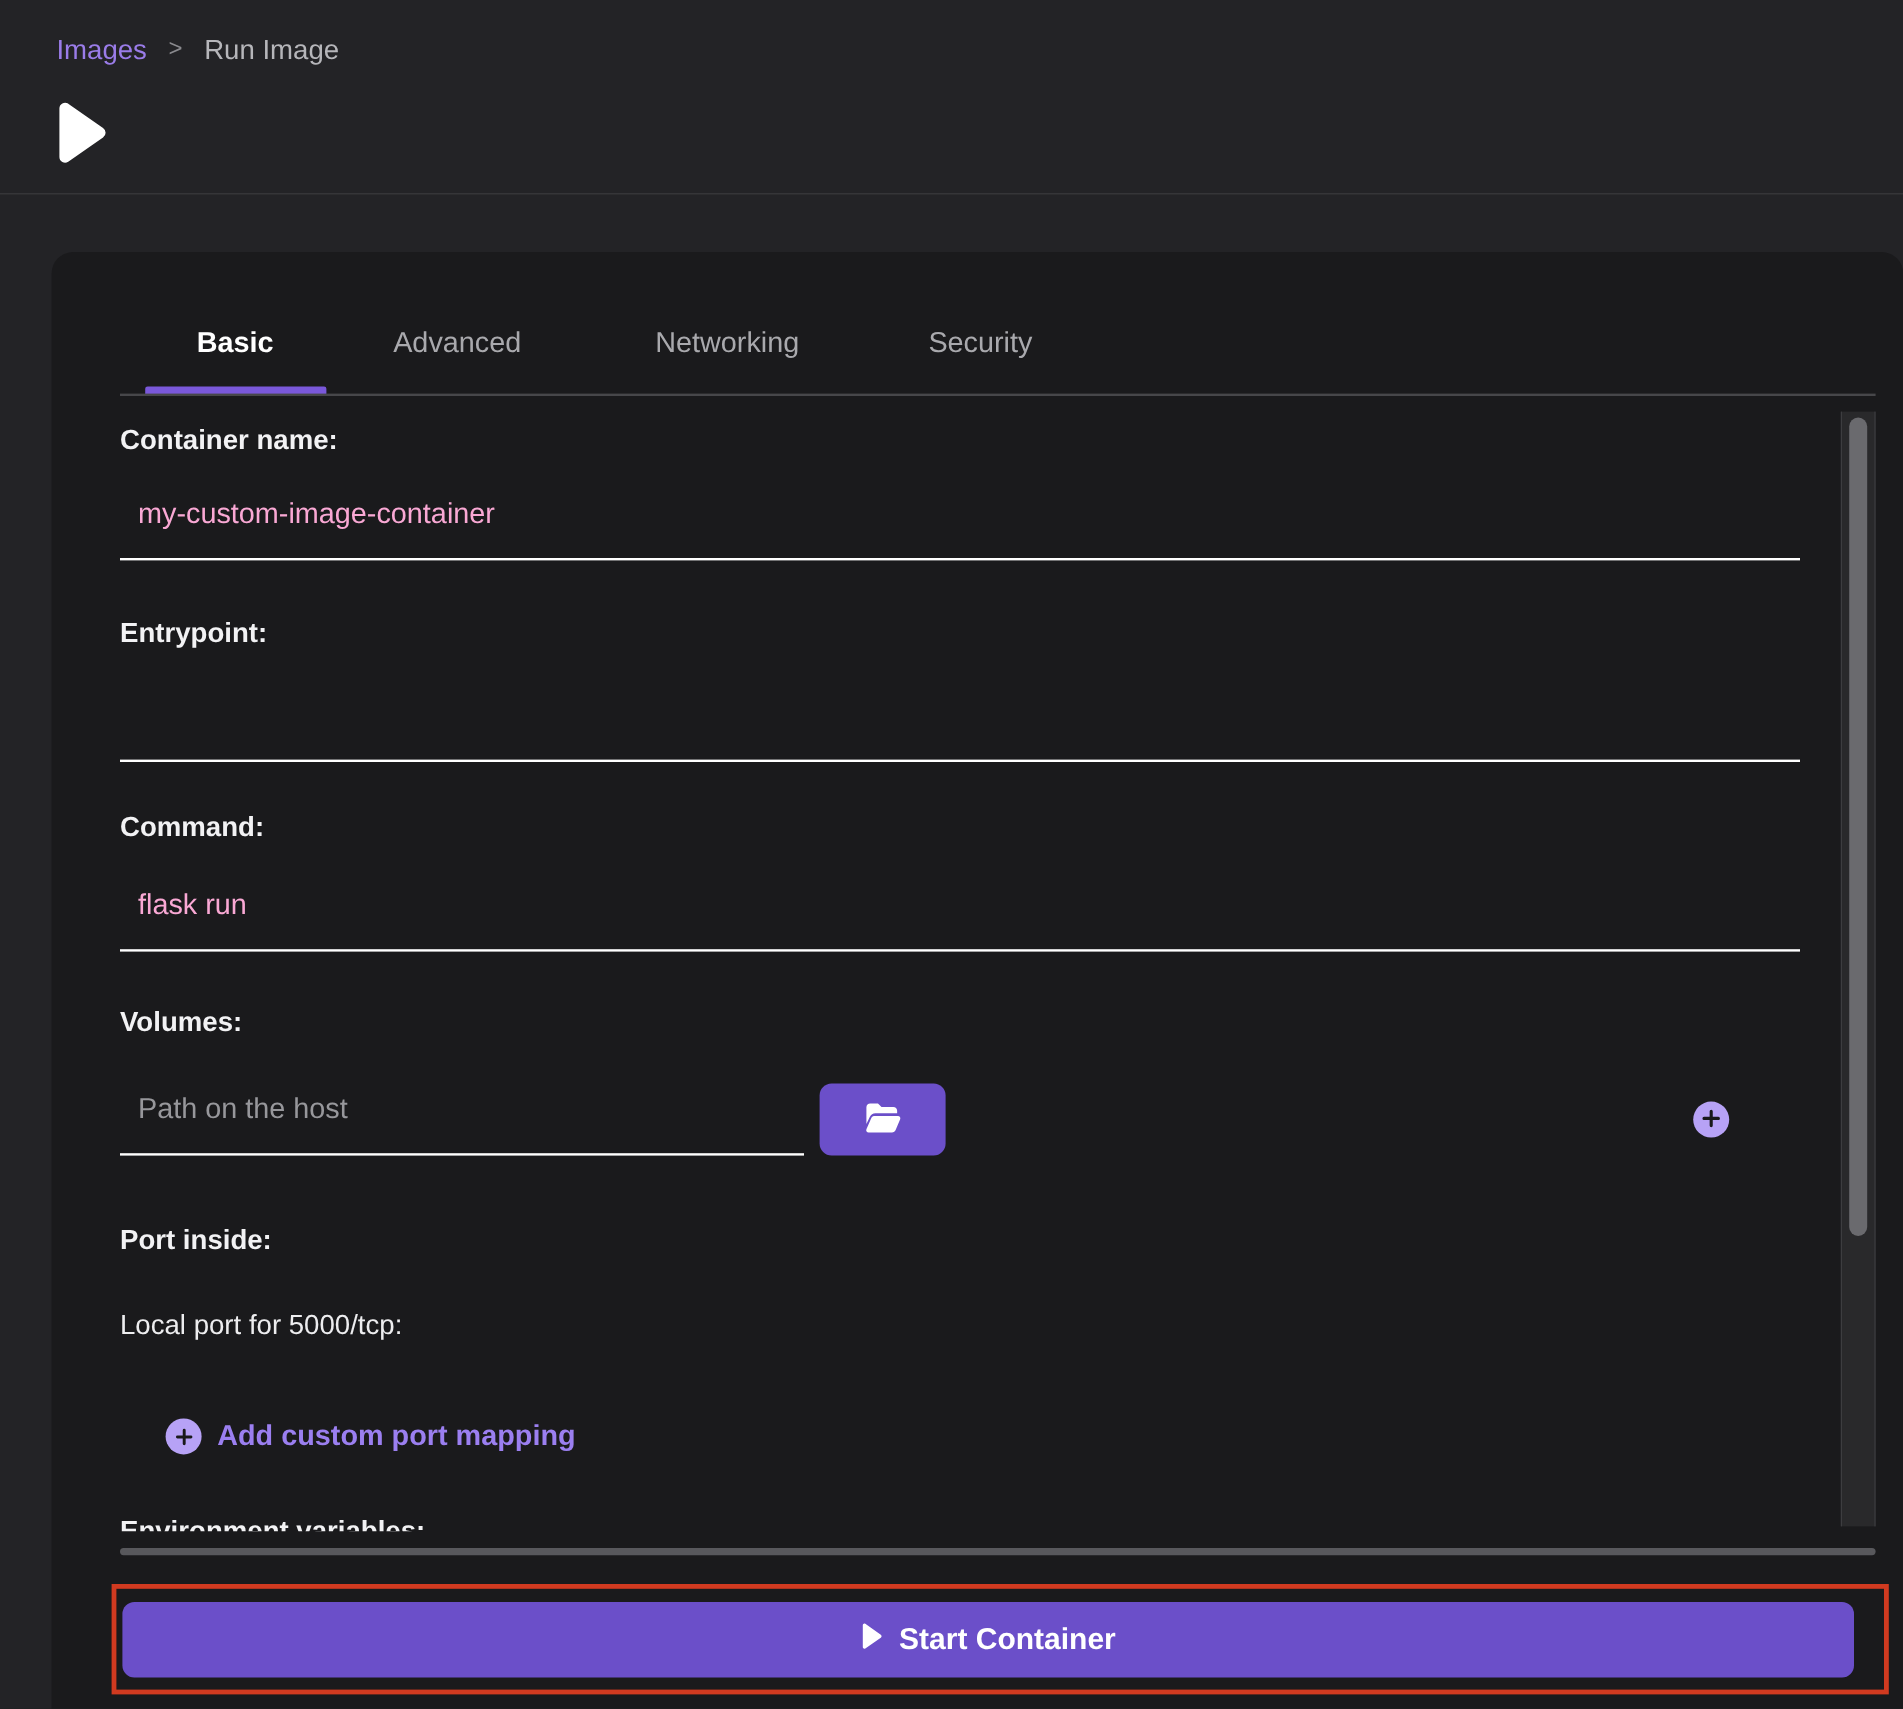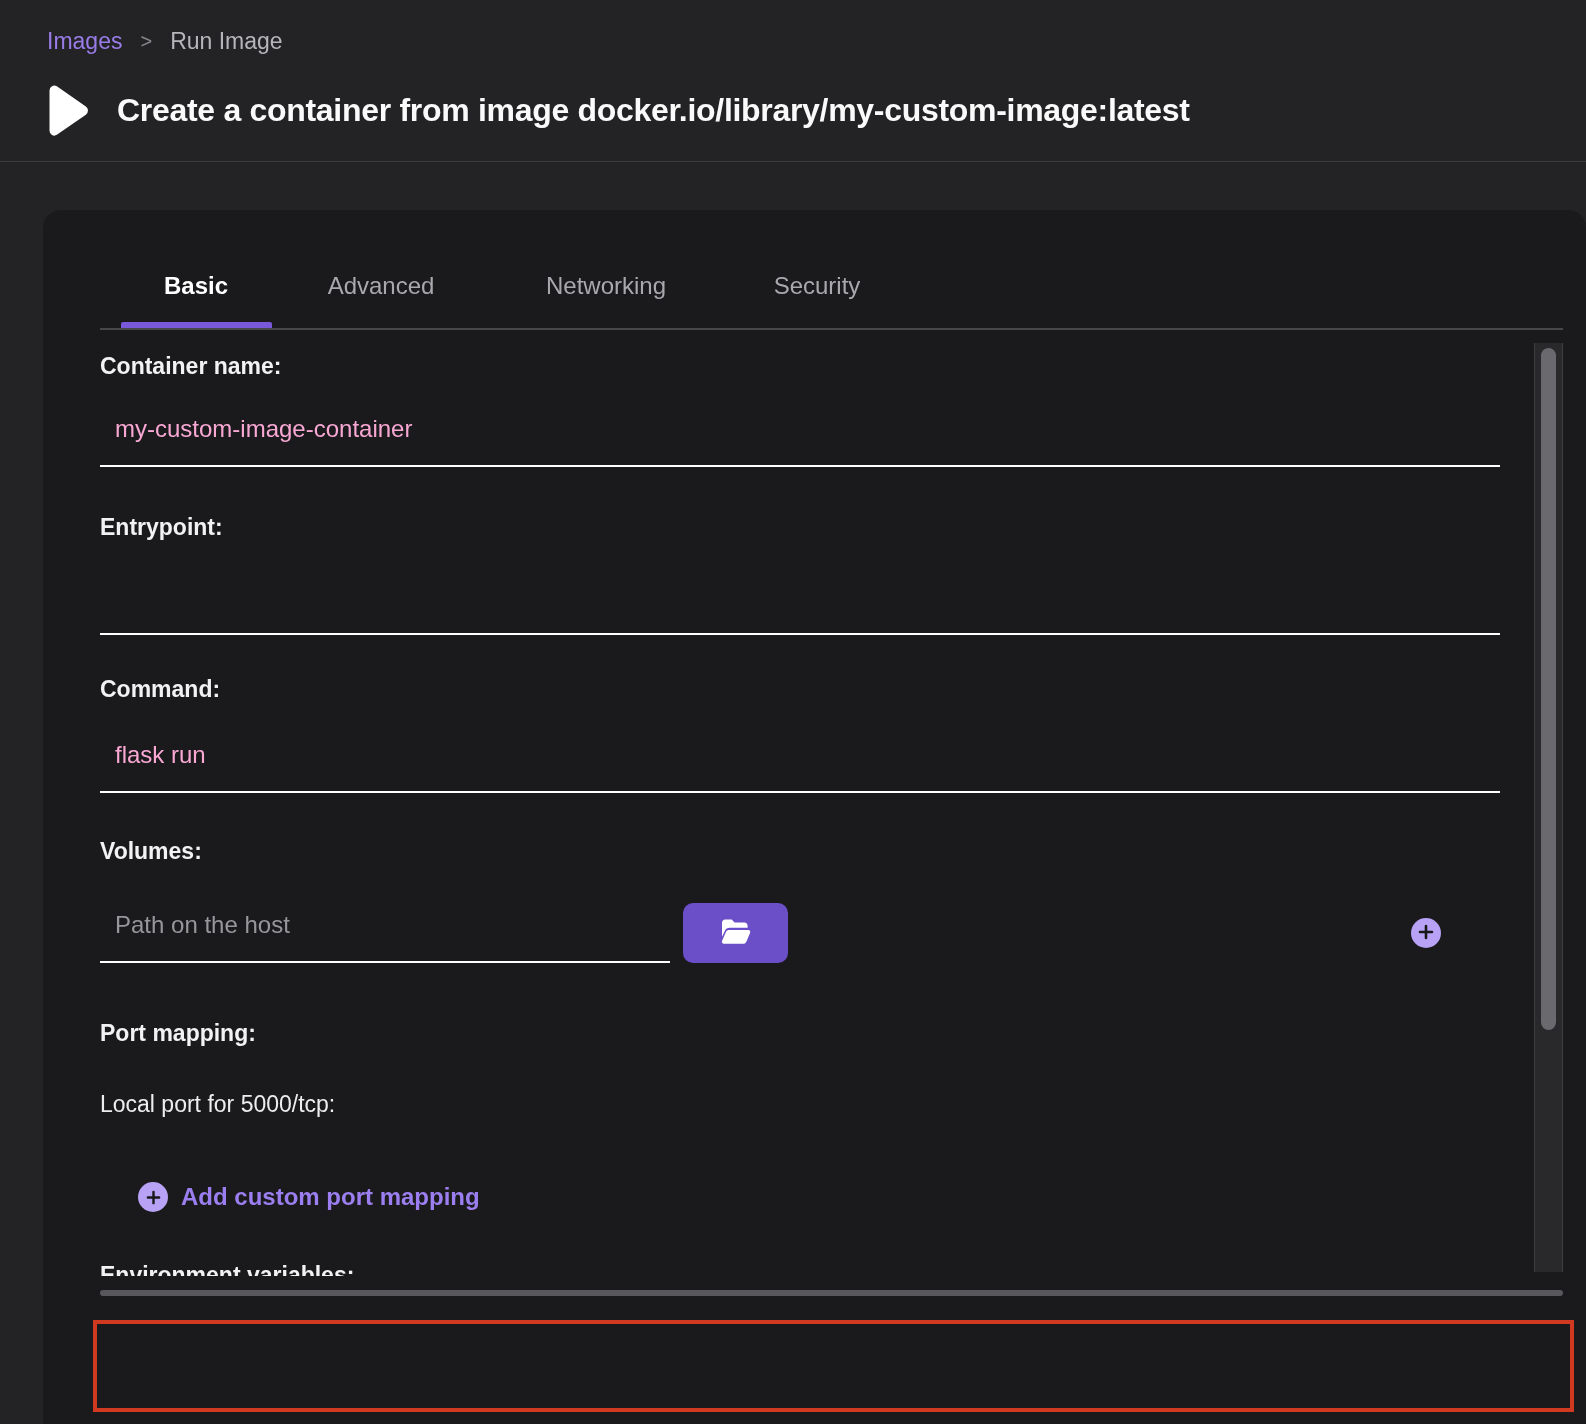--- a/index.html
+++ b/index.html
@@ -118,21 +118,20 @@
   <span class="crumb-sep">&gt;</span>
   <span class="crumb-current">Run Image</span>
 </nav>
 
 <div class="title-row">
   <span class="play-icon-large">
     <svg width="48" height="52" viewBox="0 0 24 26">
       <path d="M4 3.2 C4 1.9 5.4 1.1 6.5 1.8 L21 11.9 c1 .7 1 2.1 0 2.8 L6.5 24.8 C5.4 25.5 4 24.7 4 23.4 Z" fill="#ffffff" stroke="#ffffff" stroke-width="1.5" stroke-linejoin="round"></path>
     </svg>
   </span>
-  <h1 class="page-title">Create a container from image docker.io/library/my-custom-image:latest</h1>
 </div>
 
 <div class="header-divider"></div>
 
 <section class="card">
 
   <span class="tab tab-basic active">Basic</span>
   <span class="tab tab-advanced">Advanced</span>
   <span class="tab tab-networking">Networking</span>
   <span class="tab tab-security">Security</span>
@@ -159,36 +158,44 @@
     </span>
   </button>
   <button class="plus-circle volume-add-btn">
     <span>
       <svg width="16" height="16" viewBox="0 0 16 16">
         <path d="M8 2 V14 M2 8 H14" stroke="#19191b" stroke-width="2.6" stroke-linecap="round"></path>
       </svg>
     </span>
   </button>
 
-  <div class="field-label lbl-port-mapping">Port mapping:</div>
+  <div class="field-label lbl-port-mapping">Port inside:</div>
   <div class="lbl-local-port">Local port for 5000/tcp:</div>
 
   <div class="add-custom-row">
     <span class="plus-circle">
       <svg width="15" height="15" viewBox="0 0 16 16">
         <path d="M8 2 V14 M2 8 H14" stroke="#19191b" stroke-width="2.6" stroke-linecap="round"></path>
       </svg>
     </span>
     <span class="add-custom-label">Add custom port mapping</span>
   </div>
 
   <div class="env-clip">
     <div class="field-label">Environment variables:</div>
   </div>
 
   <div class="hscrollbar"></div>
   <div class="vscroll-track">
     <div class="vscroll-thumb"></div>
   </div>
 
+  <button class="start-btn">
+    <span>
+      <svg width="19" height="23" viewBox="0 0 19 23">
+        <path d="M2 2.4 C2 1.3 3.2.6 4.1 1.2 L17 10.2 c.9.6.9 1.9 0 2.5 L4.1 21.7 C3.2 22.3 2 21.6 2 20.5 Z" fill="#ffffff"></path>
+      </svg>
+    </span>
+    <span>Start Container</span>
+  </button>
   <div class="annotation-box"></div>
 
 </section>
 
 </body></html>

